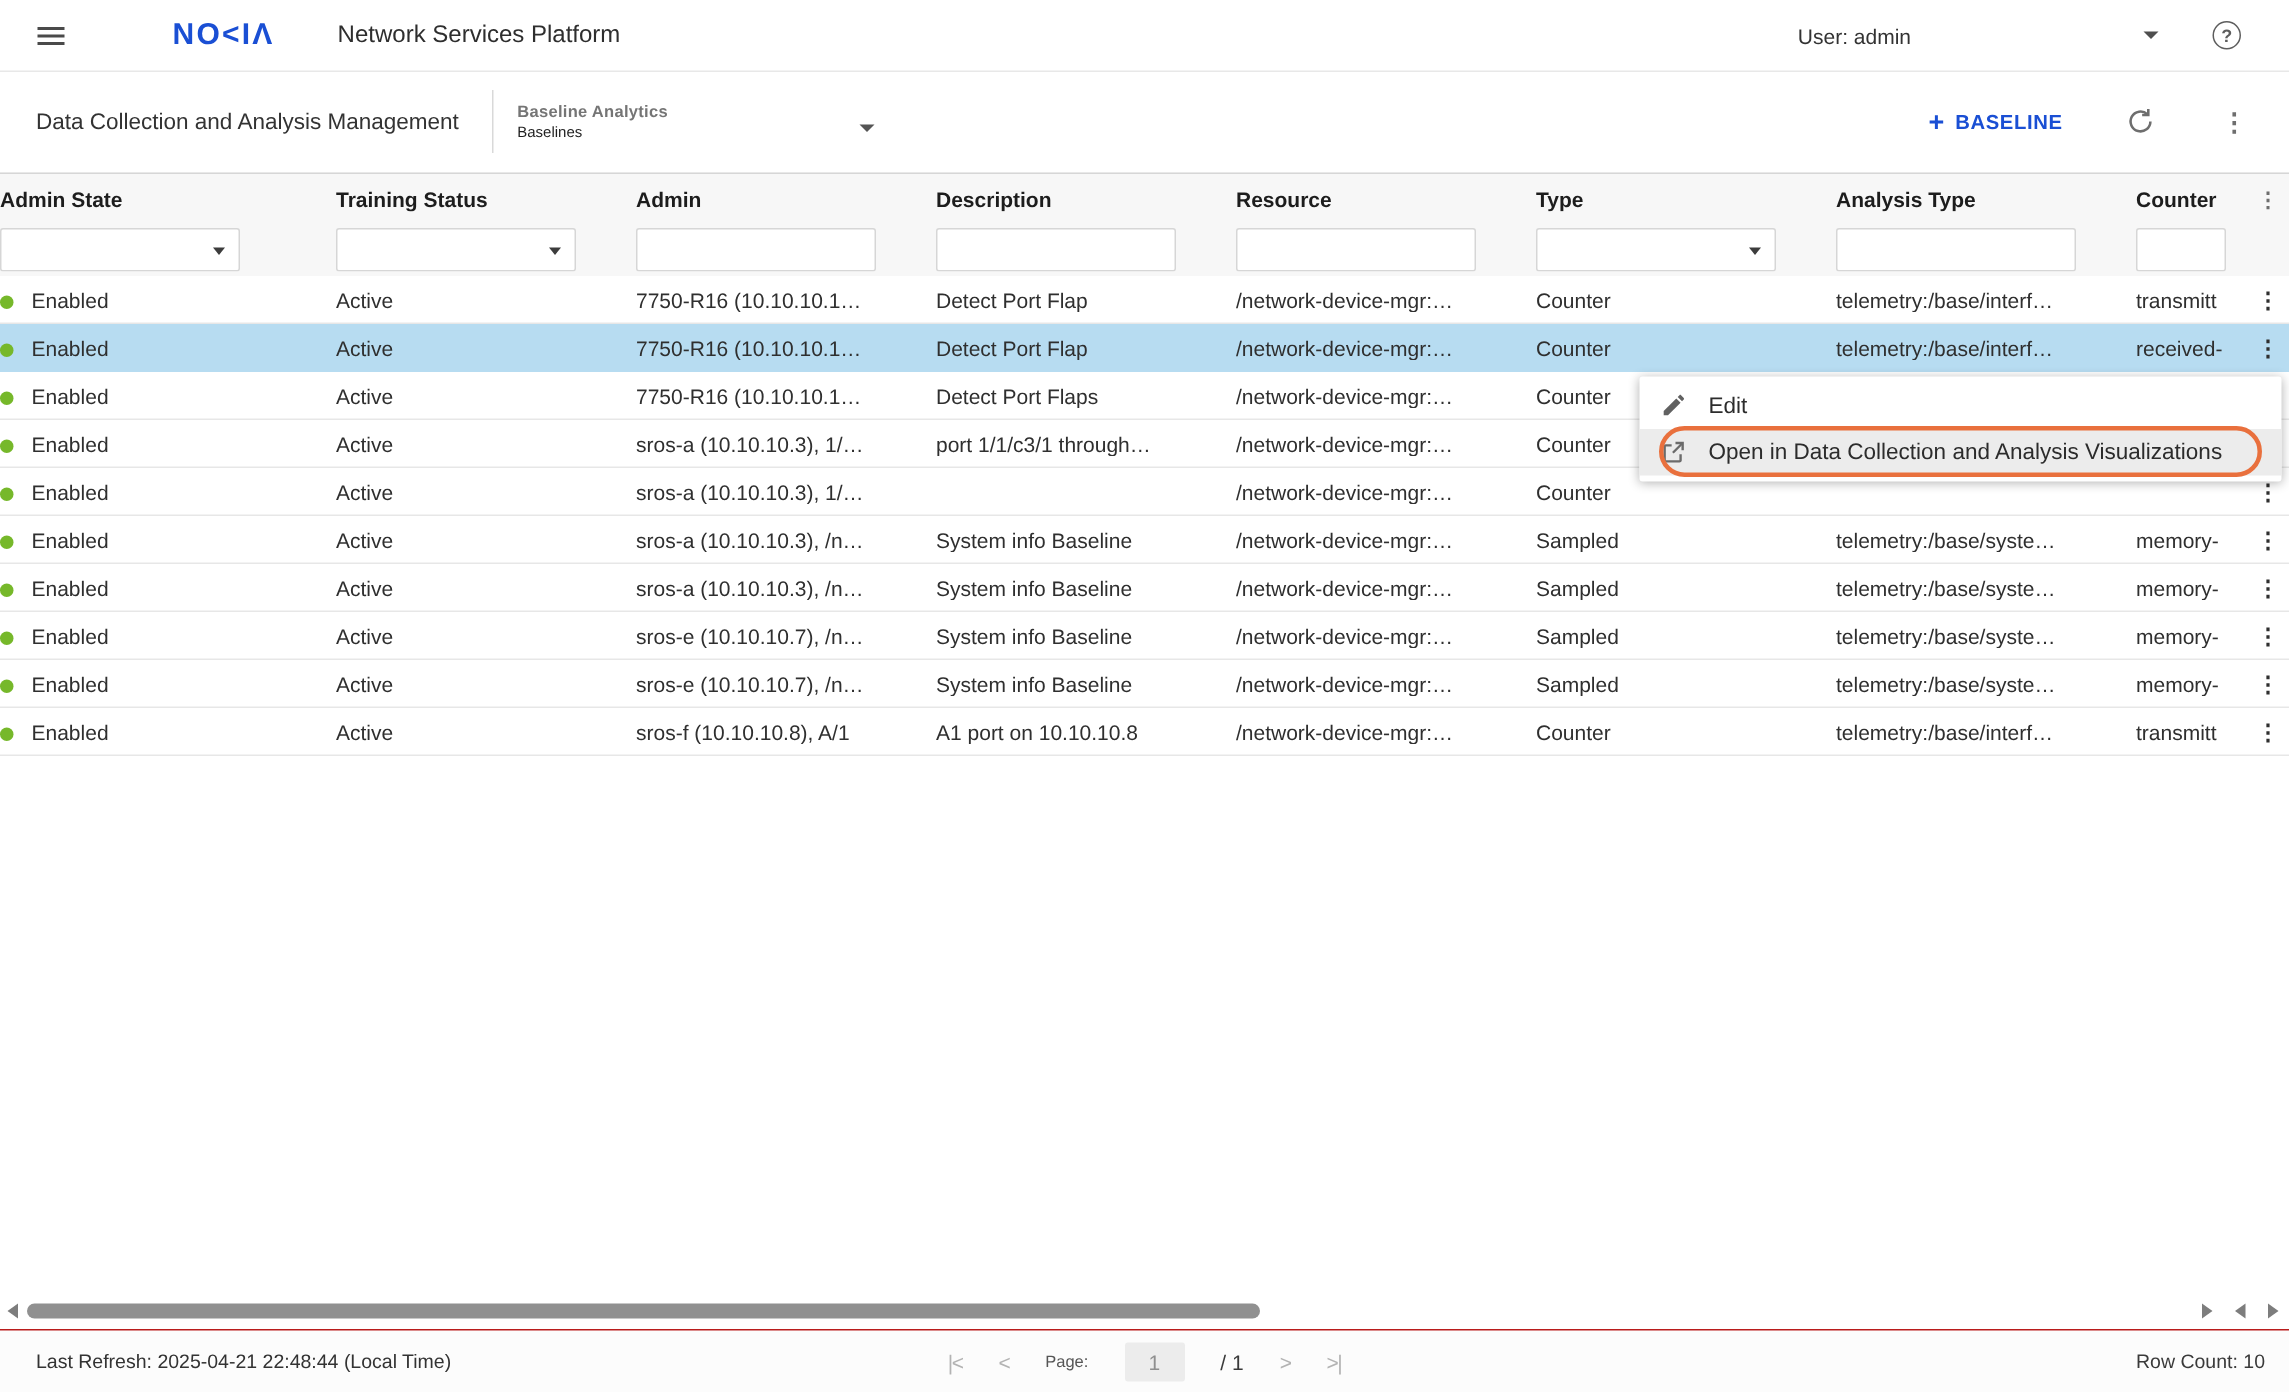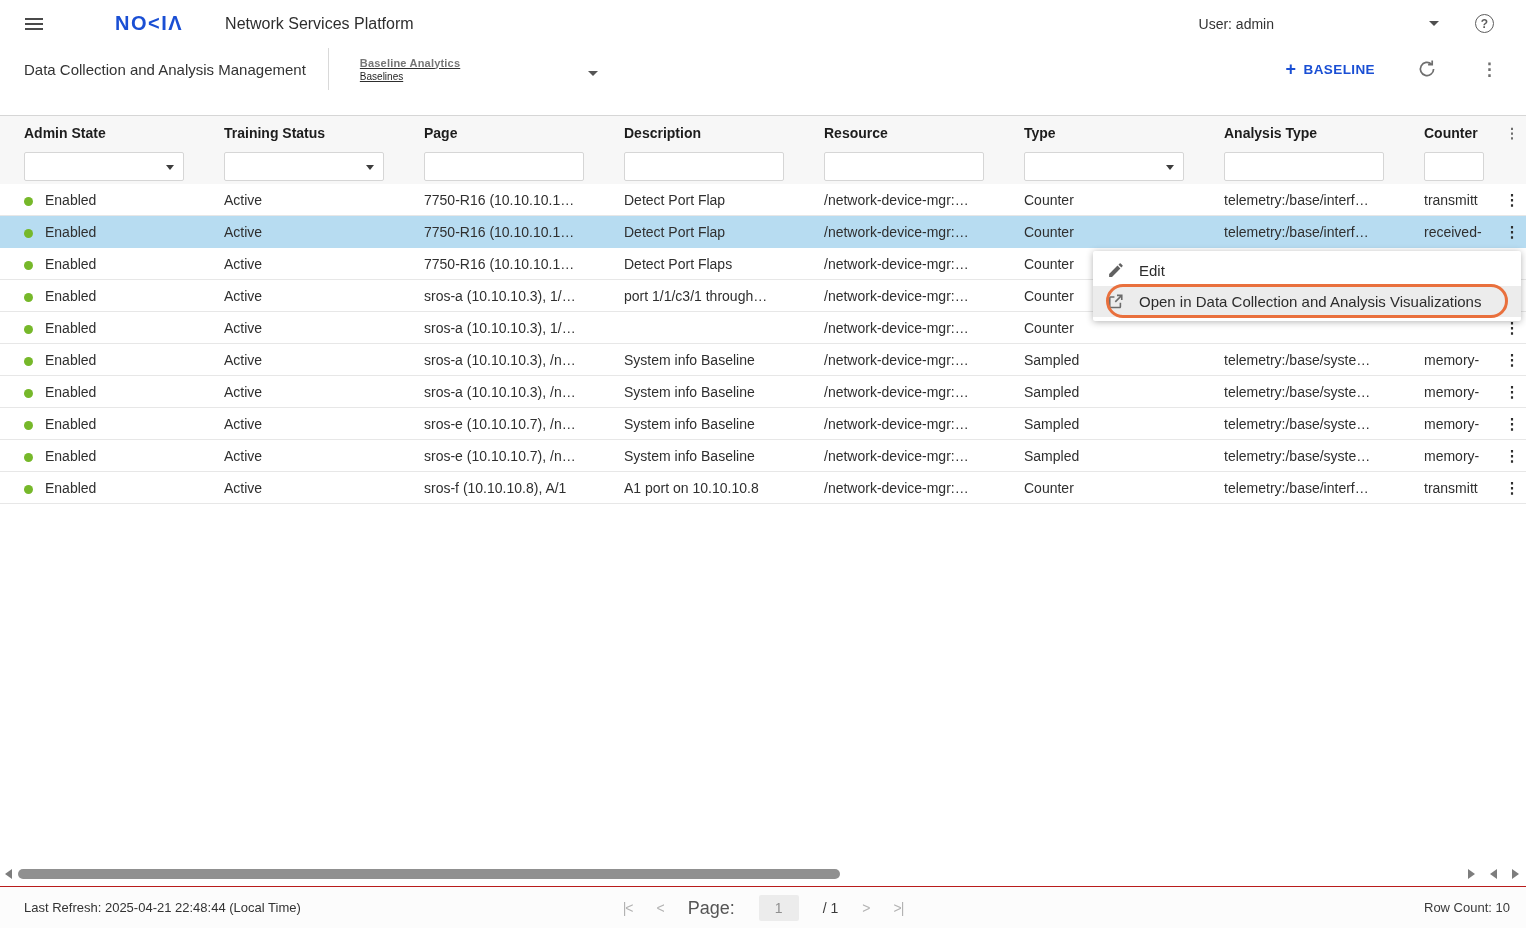--- a/index.html
+++ b/index.html
@@ -13,40 +13,40 @@
   .burger div { height:2px; background:#4a4a4a; }
   .brand { color:var(--accent-blue); font-weight:700; font-size:20px; letter-spacing:1.5px; margin-left:72px; }
   .apptitle { font-size:16px; color:#2e2e2e; margin-left:42px; }
   .topspacer { flex:1; }
   .usertext { font-size:14px; color:#333; }
   .caret-down { width:0; height:0; border-left:5px solid transparent; border-right:5px solid transparent; border-top:5px solid #4f4f4f; display:inline-block; }
   #user-caret { margin-left:155px; }
   .helpicon { width:19px; height:19px; border:1.6px solid #5d5d5d; border-radius:50%; color:#5d5d5d; font-size:12px; font-weight:700; display:flex; align-items:center; justify-content:center; margin:0 32px 0 36px; }
 
   
-  #subbar { position:absolute; top:40px; left:0; width:100%; height:58px; background:#fff; display:flex; align-items:center; }
+  #subbar { position:absolute; top:52px; left:0; width:100%; height:58px; background:#fff; display:flex; align-items:center; }
   .pagetitle { font-size:15px; color:#333; margin-left:24px; }
   .vdivider { width:1px; height:42px; background:#d9d9d9; margin-left:22px; }
-  .picker { margin-left:31px; width:238px; position:relative; cursor:pointer;text-decoration:underline; }
+  .picker { margin-left:16px; width:238px; position:relative; cursor:pointer; }
   .picker-label { font-size:11px; font-weight:700; color:#757575; letter-spacing:0.2px; }
   .picker-value { font-size:10px; color:#1f1f1f; margin-top:2px; }
   .picker .caret-down { position:absolute; right:0; top:14px; border-top-color:#555; }
   .subspacer { flex:1; }
   .addbtn { color:var(--accent-blue); font-weight:700; font-size:13.5px; letter-spacing:0.4px; display:flex; align-items:center; gap:7px; cursor:pointer; }
   .addbtn .plus { font-size:18px; font-weight:700; }
   .refreshbtn { margin-left:42px; cursor:pointer; display:flex; }
   .kebab { color:#6e6e6e; font-size:17px; line-height:1; cursor:pointer; font-weight:700; }
   #toolbar-kebab { margin:0 28px 0 44px; }
 
   
   #tableblock { position:absolute; top:115px; left:0; width:100%; border-top:1px solid #d6d6d6; background:#f7f7f7; }
   .hrow { display:flex; align-items:center; height:33px; }
   .frow { display:flex; align-items:center; height:35px; }
   .cell { flex:none; padding-right:14px; white-space:nowrap; overflow:hidden; font-size:14px; }
-  .c-admin { width:224px; padding-left:24px; }
+  .c-admin { width:224px; }
   .c-training { width:200px; }
   .c-name { width:200px; }
   .c-desc { width:200px; }
   .c-resource { width:200px; }
   .c-type { width:200px; }
   .c-telemetry { width:200px; }
   .c-counter { width:74px; padding-right:0; }
   .c-kebab { width:28px; padding:0; text-align:center; overflow:visible; }
   .hcell { font-weight:700; color:#1d1d1d; cursor:pointer; }
   .filterbox { height:29px; background:#fff; border:1px solid #d6d6d6; border-radius:2px; width:160px; position:relative; }
@@ -75,21 +75,21 @@
   #sc-left { left:5px; top:7px; }
   #sc-right1 { left:1468px; top:7px; }
   #sc-left2 { left:1490px; top:7px; }
   #sc-right2 { left:1512px; top:7px; }
 
   
   #footer { position:absolute; top:886px; left:0; width:100%; height:42px; background:#fcfcfc; border-top:1px solid #b91c1c; display:flex; align-items:center; }
   .lastrefresh { font-size:13px; color:#333; margin-left:24px; }
   #pagination { position:absolute; left:0; right:0; top:0; height:42px; display:flex; align-items:center; justify-content:center; gap:24px; }
   .pgicon { color:#b3b3b3; font-size:14px; letter-spacing:-1px; cursor:pointer; user-select:none; }
-  .pglabel { font-size:18px; color:#555; }
+  .pglabel { font-size:11px; color:#555; }
   #page-input { width:40px; height:26px; background:#ececec; border:none; border-radius:2px; text-align:center; color:#8f8f8f; font-size:14px; font-family:inherit; outline:none; }
   .pgtotal { font-size:14px; color:#3a3a3a; }
   .rowcount { position:absolute; right:16px; font-size:13px; color:#3a3a3a; }
 </style>
 </head>
 <body>
 
 <div id="app">
 
   <div id="topbar">
@@ -125,21 +125,21 @@
         <path d="M15.2 1.6 L15.2 5.7 L11.1 5.7" fill="none" stroke="#6e6e6e" stroke-width="1.7"></path>
       </svg>
     </div>
     <div id="toolbar-kebab" class="kebab">⋮</div>
   </div>
 
   <div id="tableblock">
     <div class="hrow">
       <div class="cell hcell c-admin">Admin State</div>
       <div class="cell hcell c-training">Training Status</div>
-      <div class="cell hcell c-name">Page</div>
+      <div class="cell hcell c-name">Admin</div>
       <div class="cell hcell c-desc">Description</div>
       <div class="cell hcell c-resource">Resource</div>
       <div class="cell hcell c-type">Type</div>
       <div class="cell hcell c-telemetry">Analysis Type</div>
       <div class="cell hcell c-counter">Counter</div>
       <div class="cell c-kebab kebab">⋮</div>
     </div>
     <div class="frow">
       <div class="cell c-admin">
           <div class="filterbox">

